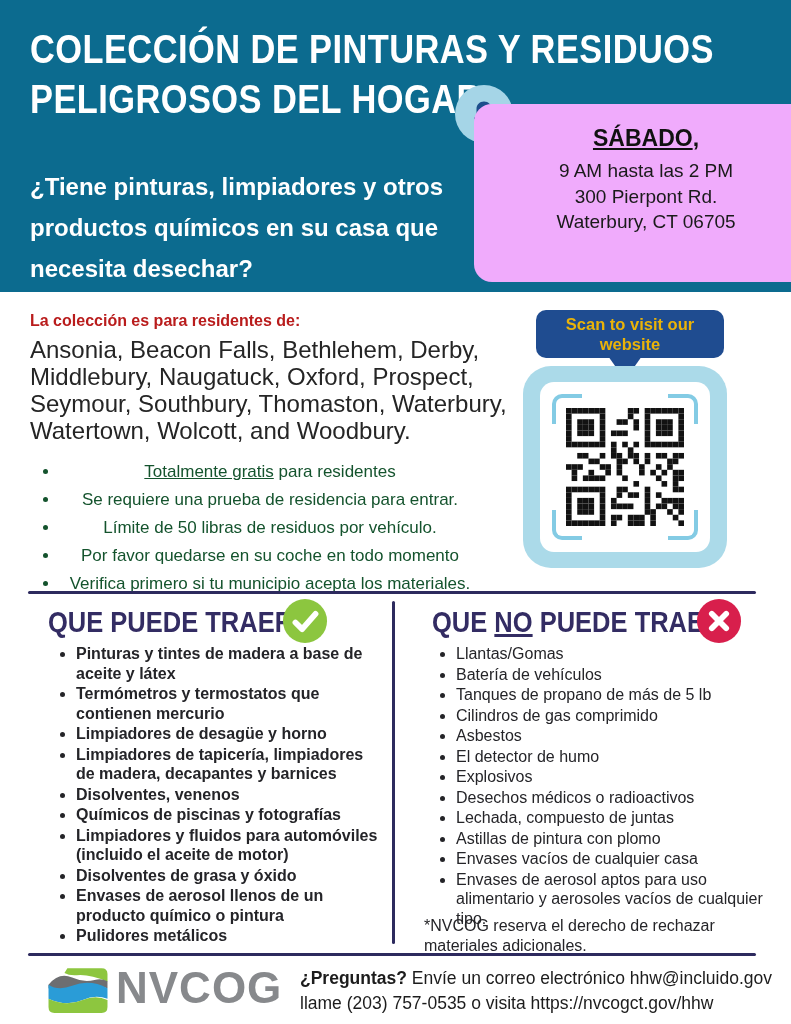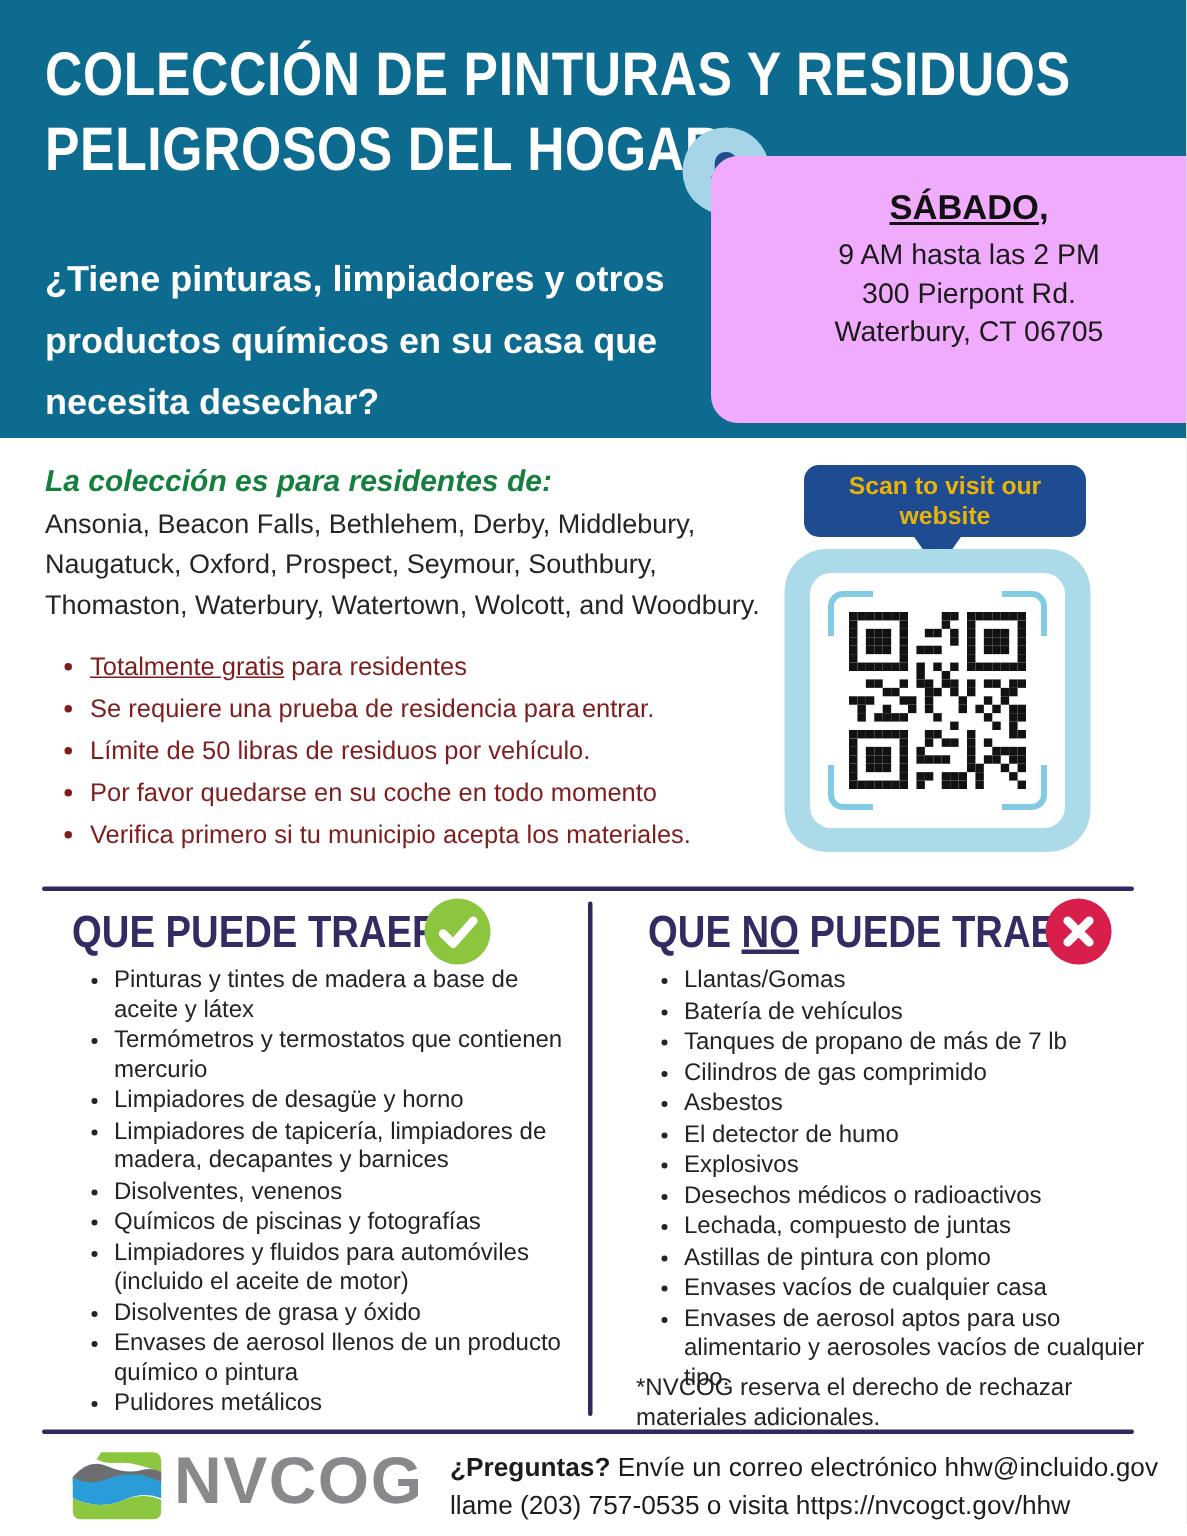--- a/index.html
+++ b/index.html
@@ -19,23 +19,23 @@
     border-radius:50%; background:#a5d5e7; display:flex; align-items:center; justify-content:center;}
   .bell-wrap svg{width:34px; height:34px; fill:#1d4e8c;}
   .event-card{position:absolute; left:474px; top:104px; width:344px; height:178px;
     background:#f0abfc; border-radius:18px; text-align:center; color:#111; padding-top:20px; box-sizing:border-box;}
   .event-day{font-size:23px; font-weight:bold; line-height:28px;}
   .event-date{font-size:24px; font-weight:bold; line-height:30px; letter-spacing:-0.3px;}
   .event-info{margin-top:6px; font-size:19px; line-height:25.5px; color:#1a1a1a;}
   .u{text-decoration:underline;}
   
   .residents{position:absolute; left:30px; top:308px; width:490px;}
-  .res-heading{font-size:20px; font-weight:bold; line-height:26px; color:#15803d;font-style:italic;}
-  .res-towns{font-size:18px; line-height:27px; margin-top:2px; color:#252525;}
-  .res-rules{margin:14px 0 0 10px; padding-left:20px; width:420px; font-size:17px; line-height:27px; color:#7f1d1d;}
+  .res-heading{font-size:16px; font-weight:bold; line-height:26px; color:#b91c1c;}
+  .res-towns{font-size:24px; line-height:27px; margin-top:2px; color:#252525;}
+  .res-rules{margin:14px 0 0 10px; padding-left:20px; width:420px; font-size:17px; line-height:27px; color:#14532d;text-align:center;}
   .res-rules li{margin-bottom:1px;}
   
   .scan-bubble{position:absolute; left:536px; top:310px; width:188px; height:48px;
     background:#1f4c90; border-radius:10px; color:#eab308; font-weight:bold; font-size:16.5px;
     line-height:20px; text-align:center; display:flex; align-items:center; justify-content:center; padding:2px 14px; box-sizing:border-box;}
   .scan-pointer{position:absolute; left:608px; top:356px; width:0; height:0;
     border-left:17px solid transparent; border-right:17px solid transparent; border-top:24px solid #1f4c90;}
   .qr-frame{position:absolute; left:523px; top:366px; width:204px; height:202px;
     background:#abdae9; border-radius:28px;}
   .qr-white{position:absolute; left:17px; top:16px; right:17px; bottom:16px; background:#fff; border-radius:14px;}
@@ -53,21 +53,21 @@
   .divider-v{position:absolute; left:392px; top:601px; width:3px; height:343px; background:#2d2a5e; border-radius:2px;}
   .col-heading{position:absolute; top:602px; color:#332c63; font-weight:bold; font-size:30px;
     line-height:40px; white-space:nowrap; transform:scaleX(0.85); transform-origin:left center;}
   .ch-left{left:48px;}
   .ch-right{left:432px;}
   .badge{position:absolute; top:598px; width:46px; height:46px;}
   .badge svg{width:46px; height:46px; display:block;}
   .badge-check{left:282px;}
   .badge-x{left:696px;}
   .col-list{position:absolute; top:644px; margin:0; padding-left:20px; font-size:16px; line-height:19.5px; color:#242428;}
-  .list-left{left:56px; width:302px;}
+  .list-left{left:56px; width:302px;font-weight:bold;}
   .list-right{left:436px; width:322px;}
   .col-list li{margin-bottom:1px;}
   .note{position:absolute; left:424px; top:916px; width:335px; font-size:16px; line-height:19.5px; color:#242428;}
   
   .footer-logo{position:absolute; left:46px; top:967px; width:64px; height:46px;}
   .footer-logo svg{width:64px; height:46px; display:block;}
   .footer-wordmark{position:absolute; left:116px; top:962px; font-size:44px; font-weight:bold;
     color:#87898c; letter-spacing:1px; line-height:52px;}
   .footer-text{position:absolute; left:300px; top:966px; width:482px; font-size:17.5px; line-height:25px; color:#1c1c1c;}
   .footer-text .b{font-weight:bold;}
@@ -360,21 +360,21 @@
     <li>Químicos de piscinas y fotografías</li>
     <li>Limpiadores y fluidos para automóviles (incluido el aceite de motor)</li>
     <li>Disolventes de grasa y óxido</li>
     <li>Envases de aerosol llenos de un producto químico o pintura</li>
     <li>Pulidores metálicos</li>
   </ul>
 
   <ul class="col-list list-right">
     <li>Llantas/Gomas</li>
     <li>Batería de vehículos</li>
-    <li>Tanques de propano de más de 7 lb</li>
+    <li>Tanques de propano de más de 5 lb</li>
     <li>Cilindros de gas comprimido</li>
     <li>Asbestos</li>
     <li>El detector de humo</li>
     <li>Explosivos</li>
     <li>Desechos médicos o radioactivos</li>
     <li>Lechada, compuesto de juntas</li>
     <li>Astillas de pintura con plomo</li>
     <li>Envases vacíos de cualquier casa</li>
     <li>Envases de aerosol aptos para uso alimentario y aerosoles vacíos de cualquier tipo.</li>
   </ul>

